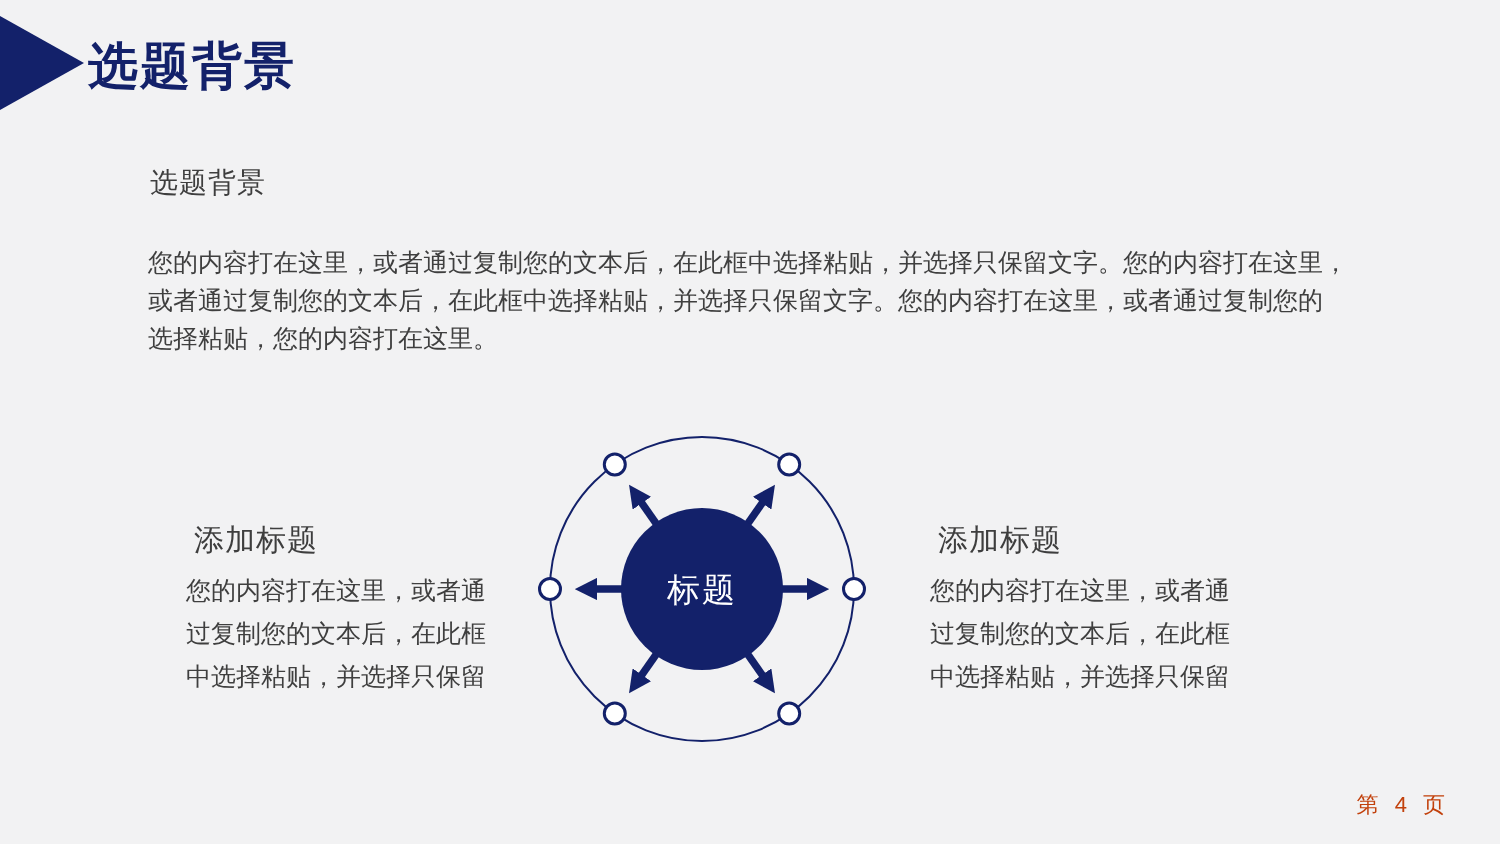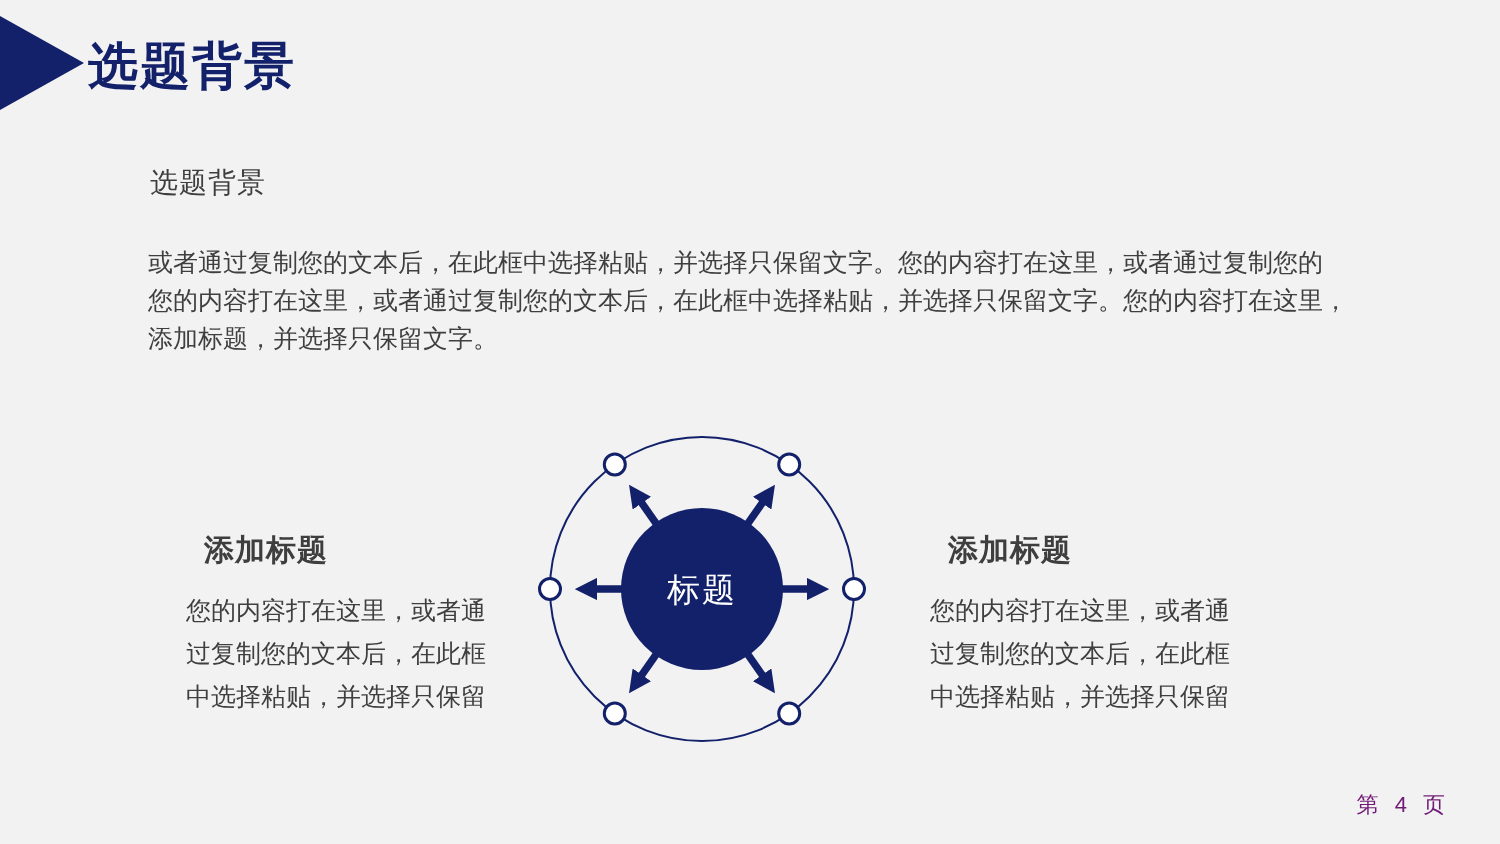--- a/index.html
+++ b/index.html
@@ -90,59 +90,59 @@
   }
   
   .side-block {
     position: absolute;
     top: 511px;
     width: 340px;
   }
   .side-block.left  { left: 186px; }
   .side-block.right { left: 930px; }
   .block-heading {
-    margin: 18px;
+    margin: 8px;
     font-size: 30px;
     line-height: 42px;
-    font-weight: bold;
+    font-weight: normal;
     color: #3E3E3E;
     letter-spacing: 1px;
     white-space: nowrap;
   }
   .block-body { color: #3F3F3F; }
   .bline {
     font-size: 25px;
     line-height: 43px;
     white-space: nowrap;
   }
   
   .page-num {
     position: absolute;
     right: 50px; top: 790px;
     font-size: 22px;
     line-height: 30px;
-    color: #701a75;
+    color: #c2410c;
     letter-spacing: 5px;
     white-space: nowrap;
   }
 </style>
 </head>
 <body>
 
 <div class="slide">
 
   <div class="title-arrow"></div>
   <h1 class="slide-title">选题背景</h1>
 
   <h2 class="subtitle">选题背景</h2>
 
   <div class="paragraph">
+    <div class="pline">您的内容打在这里，或者通过复制您的文本后，在此框中选择粘贴，并选择只保留文字。您的内容打在这里，</div>
     <div class="pline">或者通过复制您的文本后，在此框中选择粘贴，并选择只保留文字。您的内容打在这里，或者通过复制您的</div>
-    <div class="pline">您的内容打在这里，或者通过复制您的文本后，在此框中选择粘贴，并选择只保留文字。您的内容打在这里，</div>
-    <div class="pline">添加标题，并选择只保留文字。</div>
+    <div class="pline">选择粘贴，您的内容打在这里。</div>
   </div>
 
   <svg class="diagram" width="330" height="330" viewBox="0 0 330 330" aria-hidden="true">
     <defs>
       <marker id="arrowhead" viewBox="0 0 4 4" refX="0.4" refY="2" markerWidth="3" markerHeight="3" orient="auto" markerUnits="strokeWidth">
         <path class="arrowhead" d="M0,0 L4,2 L0,4 Z"></path>
       </marker>
     </defs>
 
     <circle class="ring" cx="165" cy="166" r="152"></circle>

